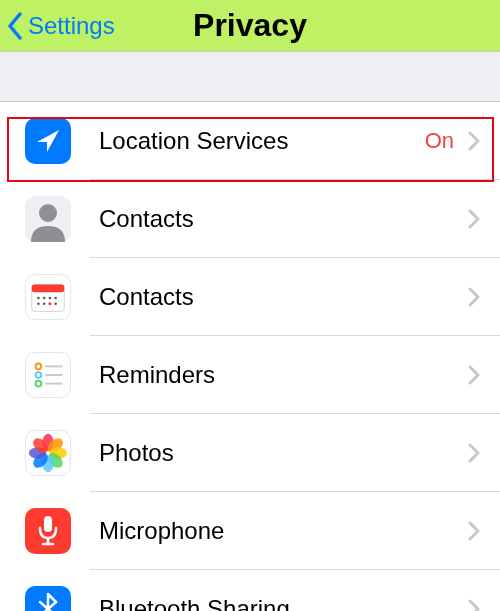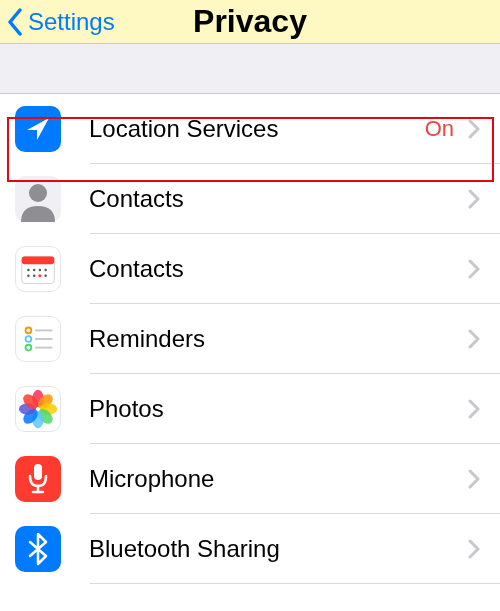--- a/index.html
+++ b/index.html
@@ -5,22 +5,22 @@
   * { box-sizing: border-box; margin: 0; padding: 0; }
   body {
     font-family: -apple-system, "Helvetica Neue", Helvetica, Arial, sans-serif;
     background: #ffffff;
     width: 500px;
     height: 611px;
     overflow: hidden;
     color: #000;
   }
   .nav-bar {
-    height: 44px;
-    background: #fef9c3;
+    height: 52px;
+    background: #bef264;
     border-bottom: 1px solid #c9c9c9;
     display: flex;
     align-items: center;
     position: relative;
   }
   .back-btn {
     display: flex;
     align-items: center;
     color: #007aff;
     font-size: 24px;
@@ -46,22 +46,22 @@
   }
   .group-spacer {
     height: 50px;
     background: #efeff4;
     border-bottom: 1px solid #c9c9c9;
   }
   .list { background: #fff; }
   .row {
     display: flex;
     align-items: center;
-    height: 70px;
-    padding-left: 15px;
+    height: 78px;
+    padding-left: 25px;
     cursor: pointer;
     position: relative;
   }
   .row .sep {
     position: absolute;
     left: 90px;
     right: 0;
     bottom: 0;
     height: 1px;
     background: #d9d9d9;

